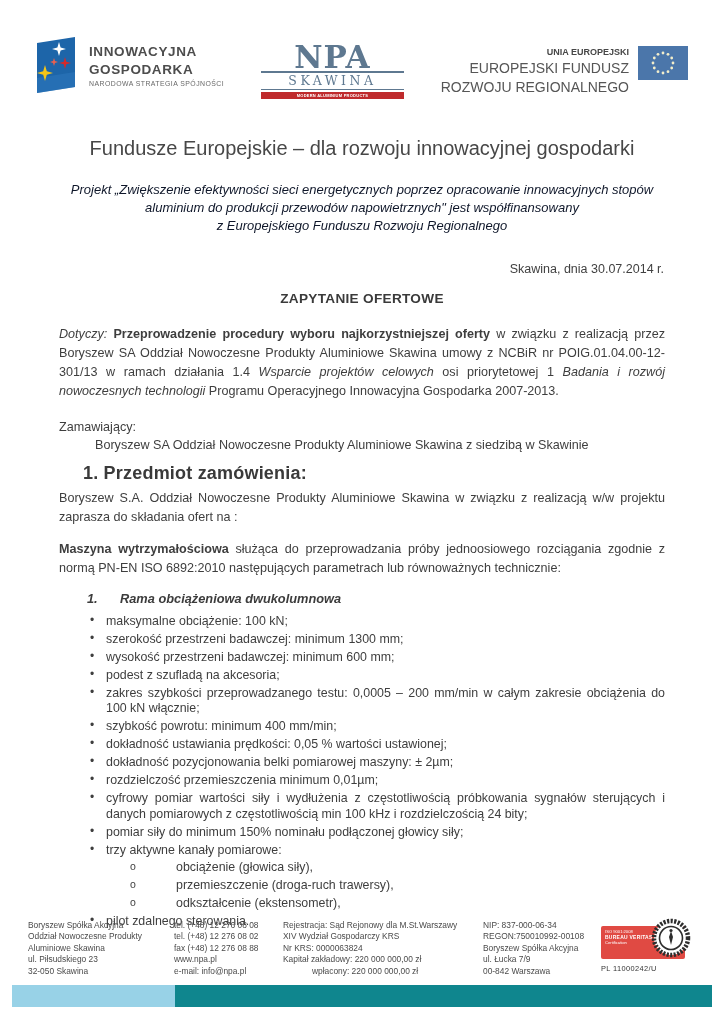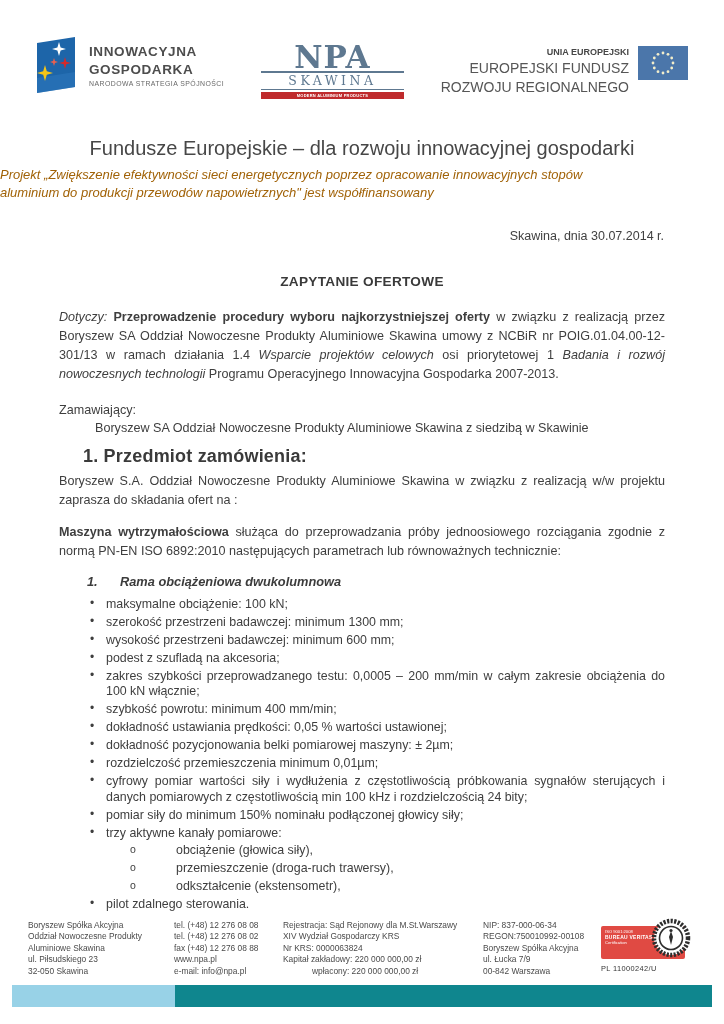--- a/index.html
+++ b/index.html
@@ -19,24 +19,24 @@
             padding:0 1px 1px 1px;margin-top:1px;}
   .npa-band{margin-top:2px;background:#bf2a2c;height:7px;display:flex;align-items:center;justify-content:center;color:#fff;overflow:hidden;}
   .npa-band span{font-size:8px;font-weight:bold;white-space:nowrap;transform:scale(.5);letter-spacing:.5px;}
   .logo-eu{display:flex;align-items:flex-start;gap:9px;margin-top:10px;}
   .eu-text{text-align:right;}
   .eu-text .l1{font-weight:bold;font-size:9px;color:#474747;line-height:1.4;}
   .eu-text .l2,.eu-text .l3{font-size:14px;color:#565656;line-height:1.4;}
 
   
   .doc-title{margin-top:25px;text-align:center;font-size:20px;color:#474747;}
-  .project{margin-top:6px;font-style:italic;font-size:13px;line-height:18px;color:#a16207;}
+  .project{margin-top:21px;text-align:center;font-style:italic;font-size:13px;line-height:18px;color:#0f172a;}
   .project span{display:block;}
   .date-line{margin:27px 60px 0 0;text-align:right;font-size:12.5px;color:#414141;}
-  .rfq-title{margin-top:31px;text-align:center;font-weight:bold;font-size:13.6px;letter-spacing:.3px;color:#3a3a3a;}
+  .rfq-title{margin-top:15px;text-align:center;font-weight:bold;font-size:13.6px;letter-spacing:.3px;color:#3a3a3a;}
 
   .bodywrap{margin:0 59px;}
   .dotyczy{margin-top:19px;font-size:12.6px;line-height:19px;text-align:justify;}
   .it{font-style:italic;}
   .bd{font-weight:bold;}
   .zam{margin-top:17px;font-size:12.6px;line-height:18px;}
   .zam-value{padding-left:36px;}
   .section-h{margin:9px 0 0 24px;font-size:18px;font-weight:bold;color:#3a3a3a;letter-spacing:.2px;}
   .para{margin-top:5px;font-size:12.6px;line-height:19px;text-align:justify;}
   .machine{margin-top:10px;}
@@ -124,20 +124,21 @@
         </g>
       </svg>
     </div>
   </div>
 
   <div class="doc-title">Fundusze Europejskie – dla rozwoju innowacyjnej gospodarki</div>
 
   <div class="project">
     <span>Projekt „Zwiększenie efektywności sieci energetycznych poprzez opracowanie innowacyjnych stopów</span>
     <span>aluminium do produkcji przewodów napowietrznych" jest współfinansowany</span>
+    <span>z Europejskiego Funduszu Rozwoju Regionalnego</span>
   </div>
 
   <div class="date-line">Skawina, dnia 30.07.2014 r.</div>
 
   <div class="rfq-title">ZAPYTANIE OFERTOWE</div>
 
   <div class="bodywrap">
 
     <p class="dotyczy"><span class="it">Dotyczy: </span><span class="bd">Przeprowadzenie procedury wyboru najkorzystniejszej oferty</span><span> w związku z realizacją przez Boryszew SA Oddział Nowoczesne Produkty Aluminiowe Skawina  umowy z NCBiR nr POIG.01.04.00-12-301/13 w ramach działania 1.4 </span><span class="it">Wsparcie projektów celowych</span><span> osi priorytetowej 1 </span><span class="it">Badania i rozwój nowoczesnych technologii</span><span> Programu Operacyjnego Innowacyjna Gospodarka 2007-2013.</span></p>
 

